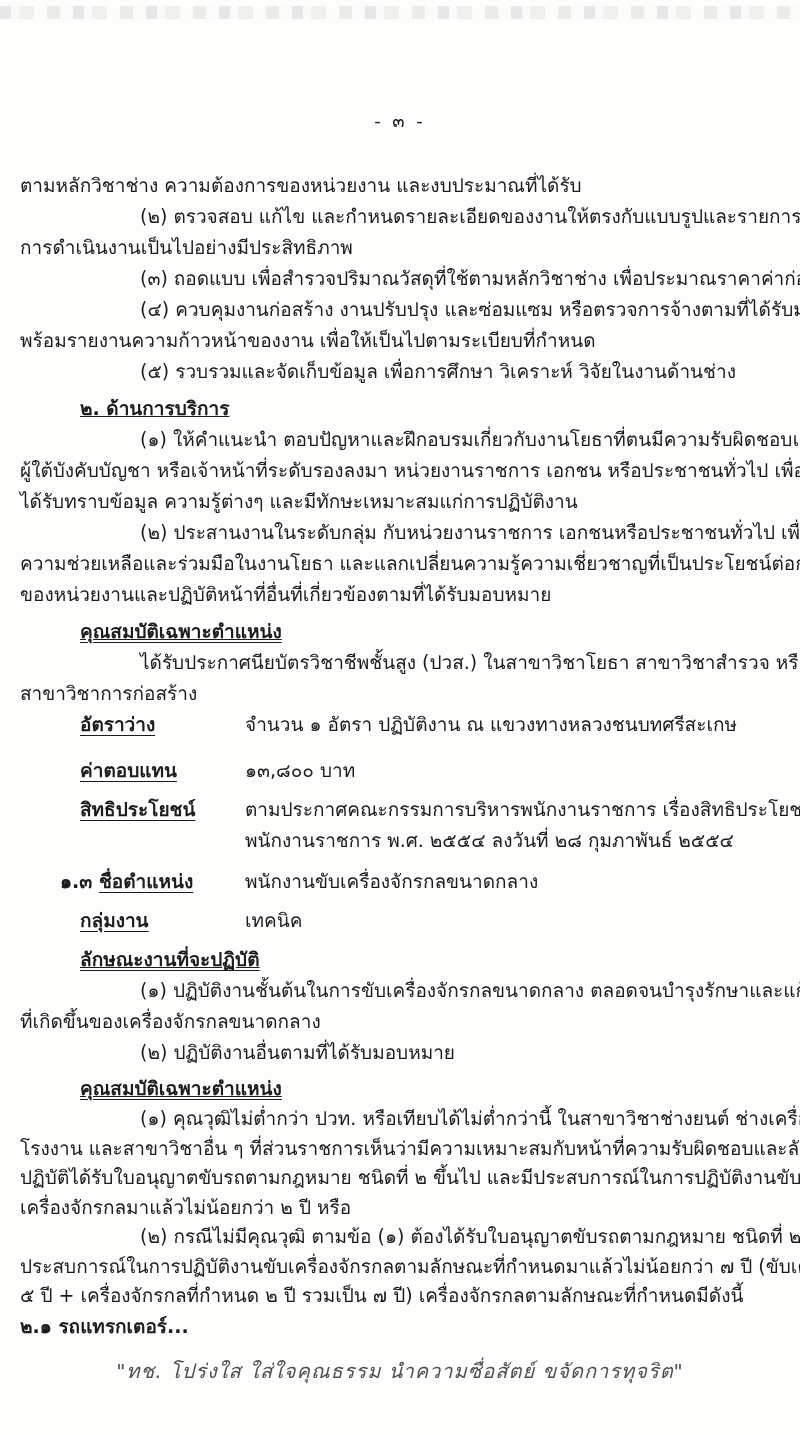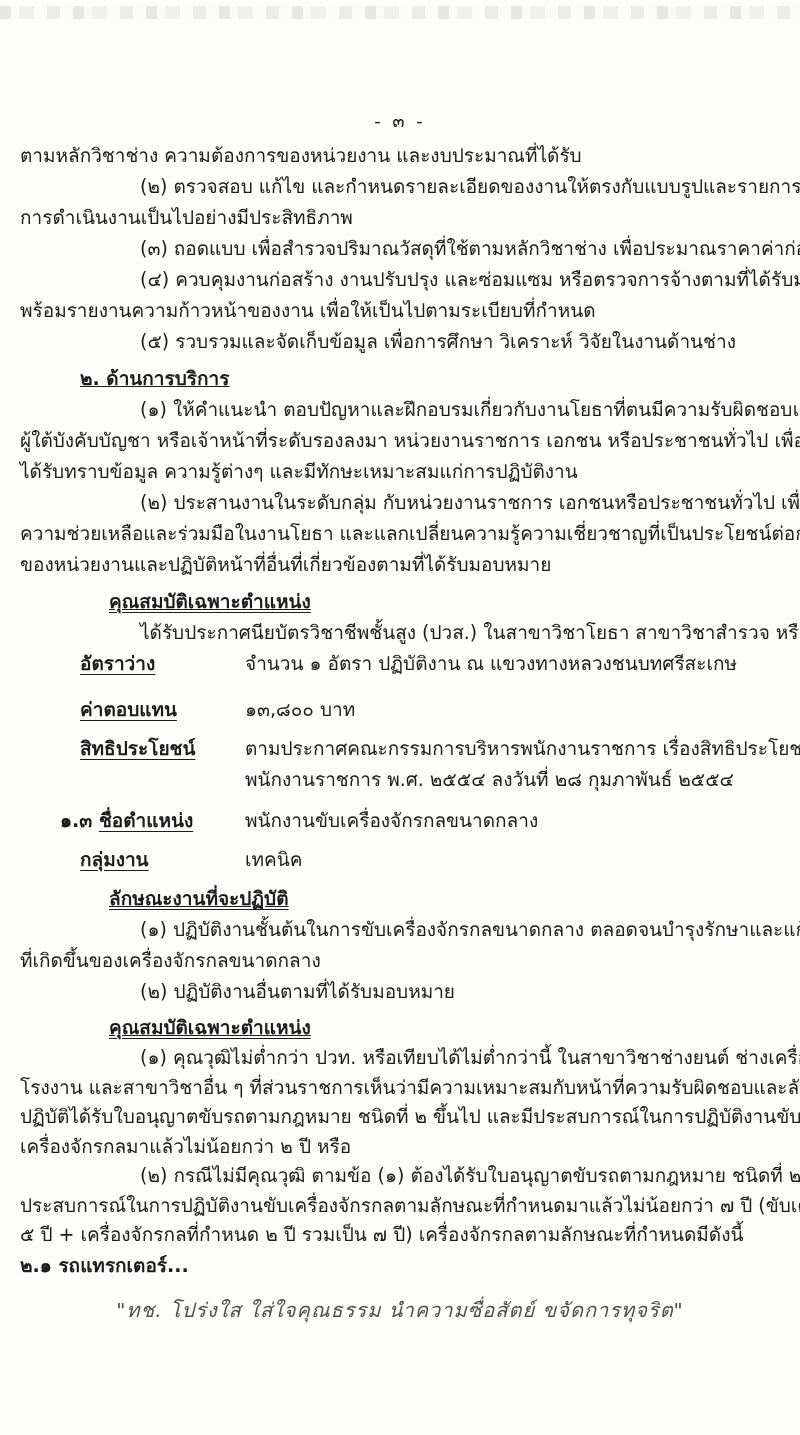--- a/index.html
+++ b/index.html
@@ -29,24 +29,24 @@
       rgba(215,215,215,0.08) 60px 73px);
     filter: blur(0.7px);
     opacity: 0.55;
   }
   .content { position: absolute; top: 0; left: 0; right: 0; padding: 0 20px; }
   .pageno { text-align: center; margin-top: 108px; line-height: 26px; letter-spacing: 3px; font-size: 18px; }
   .ln { line-height: 31px; white-space: nowrap; }
   .tight { line-height: 29.5px; }
   .ind { padding-left: 120px; }
   .heading { padding-left: 60px; font-weight: bold; text-decoration: underline; }
-  .heading .u-text { text-decoration: underline; text-underline-offset: 4px; margin-left: 29px; }
+  .heading .u-text { text-decoration: underline; text-underline-offset: 4px; }
   .mt-sec { margin-top: 6px; }
   .mt-sec2 { margin-top: 5px; }
-  .mt-intro { margin-top: 6px; }
+  .mt-intro { margin-top: 36px; }
   .kv { display: flex; align-items: flex-start; }
   .kv .kv-label {
     flex: 0 0 165px; margin-left: 60px;
     font-weight: bold; text-decoration: underline; text-underline-offset: 4px;
     line-height: 31px; white-space: nowrap;
   }
   .kv .kv-value { line-height: 31px; white-space: nowrap; }
   .kv-vacancy { margin-top: 0; }
   .kv-comp { margin-top: 15px; }
   .kv-benefit { margin-top: 8px; }
@@ -87,20 +87,21 @@
     <div class="ln heading mt-sec">๒. ด้านการบริการ</div>
     <div class="ln ind">(๑) ให้คำแนะนำ ตอบปัญหาและฝึกอบรมเกี่ยวกับงานโยธาที่ตนมีความรับผิดชอบแก่</div>
     <div class="ln">ผู้ใต้บังคับบัญชา หรือเจ้าหน้าที่ระดับรองลงมา หน่วยงานราชการ เอกชน หรือประชาชนทั่วไป เพื่อให้ผู้ที่สนใจ</div>
     <div class="ln">ได้รับทราบข้อมูล ความรู้ต่างๆ และมีทักษะเหมาะสมแก่การปฏิบัติงาน</div>
     <div class="ln ind">(๒) ประสานงานในระดับกลุ่ม กับหน่วยงานราชการ เอกชนหรือประชาชนทั่วไป เพื่อขอ</div>
     <div class="ln">ความช่วยเหลือและร่วมมือในงานโยธา และแลกเปลี่ยนความรู้ความเชี่ยวชาญที่เป็นประโยชน์ต่อการทำงาน</div>
     <div class="ln">ของหน่วยงานและปฏิบัติหน้าที่อื่นที่เกี่ยวข้องตามที่ได้รับมอบหมาย</div>
 
     <div class="ln heading mt-sec"><span class="u-text">คุณสมบัติเฉพาะตำแหน่ง</span></div>
     <div class="ln ind">ได้รับประกาศนียบัตรวิชาชีพชั้นสูง (ปวส.) ในสาขาวิชาโยธา  สาขาวิชาสำรวจ  หรือ</div>
+    <div class="ln">สาขาวิชาการก่อสร้าง</div>
 
     <div class="kv kv-vacancy">
       <div class="kv-label">อัตราว่าง</div>
       <div class="kv-value">จำนวน ๑  อัตรา ปฏิบัติงาน ณ  แขวงทางหลวงชนบทศรีสะเกษ</div>
     </div>
     <div class="kv kv-comp">
       <div class="kv-label">ค่าตอบแทน</div>
       <div class="kv-value">๑๓,๘๐๐ บาท</div>
     </div>
     <div class="kv kv-benefit">

